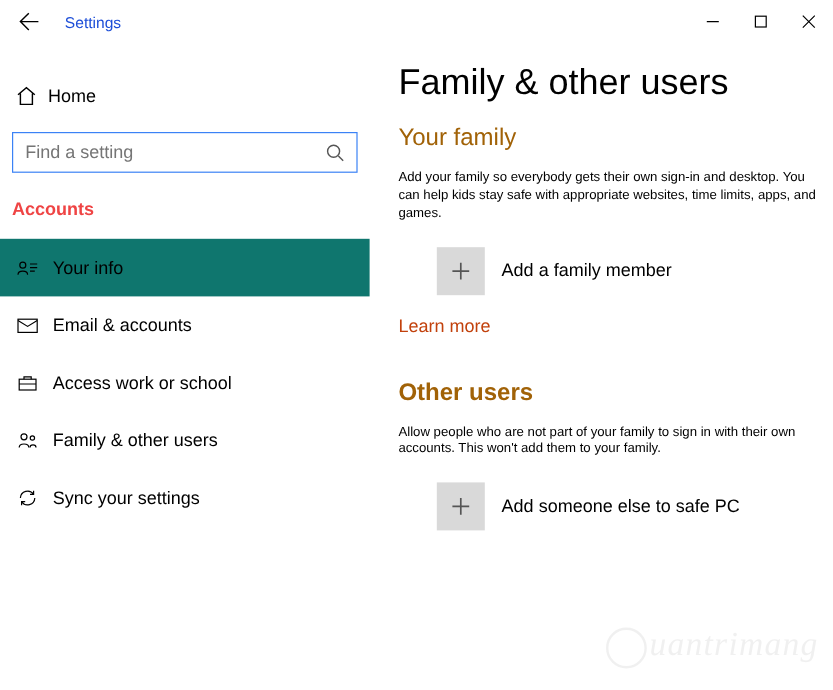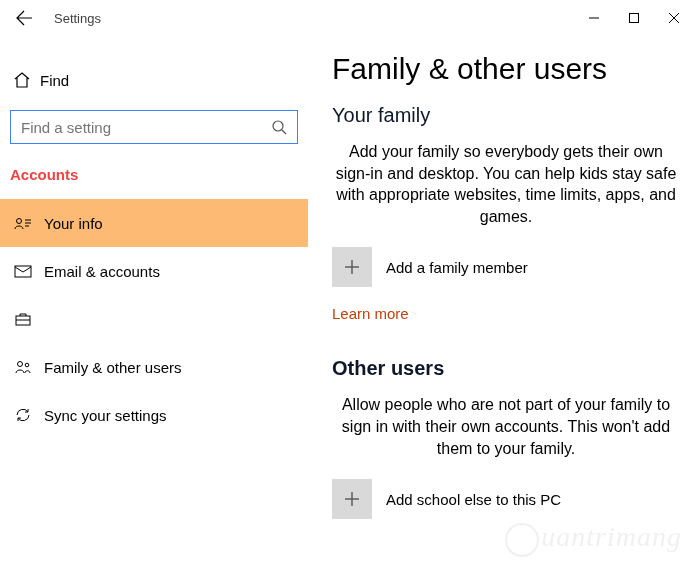--- a/index.html
+++ b/index.html
@@ -1,49 +1,49 @@
 <!DOCTYPE html>
 <html><head>
 <meta charset="utf-8">
 <style>
   * { margin: 0; padding: 0; box-sizing: border-box; font-family: "Segoe UI", -apple-system, sans-serif; }
   body { background: #fff; width: 694px; height: 575px; overflow: hidden; position: relative; }
   
   .titlebar { height: 36px; display: flex; align-items: center; padding-left: 6px; }
   .back-btn { width: 36px; height: 36px; display: flex; align-items: center; justify-content: center; cursor: pointer; }
-  .title { margin-left: 12px; font-size: 13px; font-weight: 400; color: #404040; }
+  .title { margin-left: 12px; font-size: 13px; font-weight: 400; color: #1d4ed8; }
   .window-controls { position: absolute; right: 0; top: 0; display: flex; height: 36px; }
   .wc { width: 40px; height: 36px; display: flex; align-items: center; justify-content: center; cursor: pointer; }
   
   .main { display: flex; height: calc(575px - 36px); }
   
   .sidebar { width: 308px; background: #fff; padding-top: 22px; }
   .home-item { display: flex; align-items: center; height: 44px; padding-left: 12px; cursor: pointer; }
   .home-item .icon { width: 20px; display: flex; justify-content: center; }
   .home-item .lbl { margin-left: 8px; font-size: 15px; color: #000; }
   
   .search-wrap { padding: 8px 10px 0; }
   .search-box { width: 100%; height: 34px; border: 1px solid #3b82f6; padding: 0 10px; font-size: 15px; color: #555; background: #fff; display: flex; align-items: center; position: relative; }
   .search-box input { border: none; outline: none; width: calc(100% - 24px); font-size: 15px; color: #555; font-family: inherit; }
   .search-icon { position: absolute; right: 10px; width: 16px; height: 16px; }
   
   .category { font-size: 15px; font-weight: 600; color: #ef4444; padding: 22px 0 16px 10px; }
   
   .nav-item { display: flex; align-items: center; height: 48px; padding-left: 12px; cursor: pointer; }
-  .nav-item.active { background: #fdba74; }
+  .nav-item.active { background: #0f766e; }
   .nav-item .icon { width: 22px; display: flex; justify-content: center; align-items: center; }
   .nav-item .lbl { margin-left: 10px; font-size: 15px; color: #000; }
   
   .content { flex: 1; padding: 16px 14px 0 24px; overflow: hidden; }
   .page-heading { font-size: 30px; font-weight: 300; color: #000; margin-bottom: 18px; }
-  .section-heading { font-size: 20px; font-weight: 400; color: #0f172a; margin-bottom: 14px; margin-top: 10px; }
+  .section-heading { font-size: 20px; font-weight: 400; color: #a16207; margin-bottom: 14px; margin-top: 10px; }
   .section-heading.mt { margin-top: 34px; font-weight: bold; }
-  .desc { font-size: 16px; color: #000; line-height: 1.35; margin-bottom: 20px; text-align: center; }
+  .desc { font-size: 11px; color: #000; line-height: 1.35; margin-bottom: 20px; }
   
-  .add-row { display: flex; align-items: center; margin-bottom: 18px; cursor: pointer; }
+  .add-row { display: flex; align-items: center; margin-bottom: 18px; cursor: pointer; margin-left: 32px; }
   .plus-box { width: 40px; height: 40px; background: #d9d9d9; display: flex; align-items: center; justify-content: center; margin-right: 14px; }
   .add-label { font-size: 15px; color: #000; }
   
   .learn-link { font-size: 15px; color: #c2410c; cursor: pointer; display: inline-block; }
   
   svg { display: block; }
 
   .watermark { position: absolute; bottom: 18px; right: 12px; opacity: 0.12; font-size: 28px; font-style: italic; font-family: serif; color: #888; letter-spacing: 1px; pointer-events: none; }
   .watermark .circ { display: inline-block; width: 34px; height: 34px; border: 2px solid #888; border-radius: 50%; vertical-align: middle; margin-right: 2px; }
 </style>
@@ -77,21 +77,21 @@
 </div>
 
 <div class="main">
   <div class="sidebar">
     <div class="home-item">
       <span class="icon">
         <svg width="18" height="18" viewBox="0 0 18 18">
             <path d="M2 8 L9 2 L16 8 M4 7 V16 H14 V7" stroke="#000" stroke-width="1.2" fill="none"></path>
           </svg>
       </span>
-      <span class="lbl">Find</span>
+      <span class="lbl">Home</span>
     </div>
 
     <div class="search-wrap">
       <div class="search-box">
         <input type="text" placeholder="Find a setting" style="">
         <span class="search-icon">
           <svg width="16" height="16" viewBox="0 0 16 16">
               <circle cx="7" cy="7" r="5" stroke="#555" stroke-width="1.2" fill="none"></circle>
               <line x1="11" y1="11" x2="15" y2="15" stroke="#555" stroke-width="1.2"></line>
             </svg>
@@ -126,20 +126,21 @@
 
 
     <div class="nav-item">
       <span class="icon">
         <svg width="18" height="16" viewBox="0 0 18 16">
             <rect x="2" y="5" width="14" height="9" stroke="#000" stroke-width="1" fill="none"></rect>
             <path d="M6 5 V3 H12 V5" stroke="#000" stroke-width="1" fill="none"></path>
             <line x1="2" y1="9" x2="16" y2="9" stroke="#000" stroke-width="1"></line>
           </svg>
       </span>
+      <span class="lbl">Access work or school</span>
     </div>
 
     <div class="nav-item">
       <span class="icon">
         <svg width="18" height="16" viewBox="0 0 18 16">
             <circle cx="6" cy="5" r="2.5" stroke="#000" stroke-width="1" fill="none"></circle>
             <circle cx="13" cy="6" r="1.8" stroke="#000" stroke-width="1" fill="none"></circle>
             <path d="M2 14 C2 10 10 10 10 14" stroke="#000" stroke-width="1" fill="none"></path>
             <path d="M11 14 C11 11 16 11 16 14" stroke="#000" stroke-width="1" fill="none"></path>
           </svg>
@@ -179,18 +180,18 @@
     <div class="section-heading mt">Other users</div>
     <div class="desc">Allow people who are not part of your family to sign in with their own accounts. This won't add them to your family.</div>
     
     <div class="add-row">
       <div class="plus-box">
         <svg width="20" height="20" viewBox="0 0 20 20">
             <line x1="10" y1="3" x2="10" y2="17" stroke="#555" stroke-width="1.4"></line>
             <line x1="3" y1="10" x2="17" y2="10" stroke="#555" stroke-width="1.4"></line>
           </svg>
       </div>
-      <span class="add-label">Add school else to this PC</span>
+      <span class="add-label">Add someone else to safe PC</span>
     </div>
   </div>
 </div>
 
 <div class="watermark"><span class="circ"></span>uantrimang</div>
 
 </body></html>

